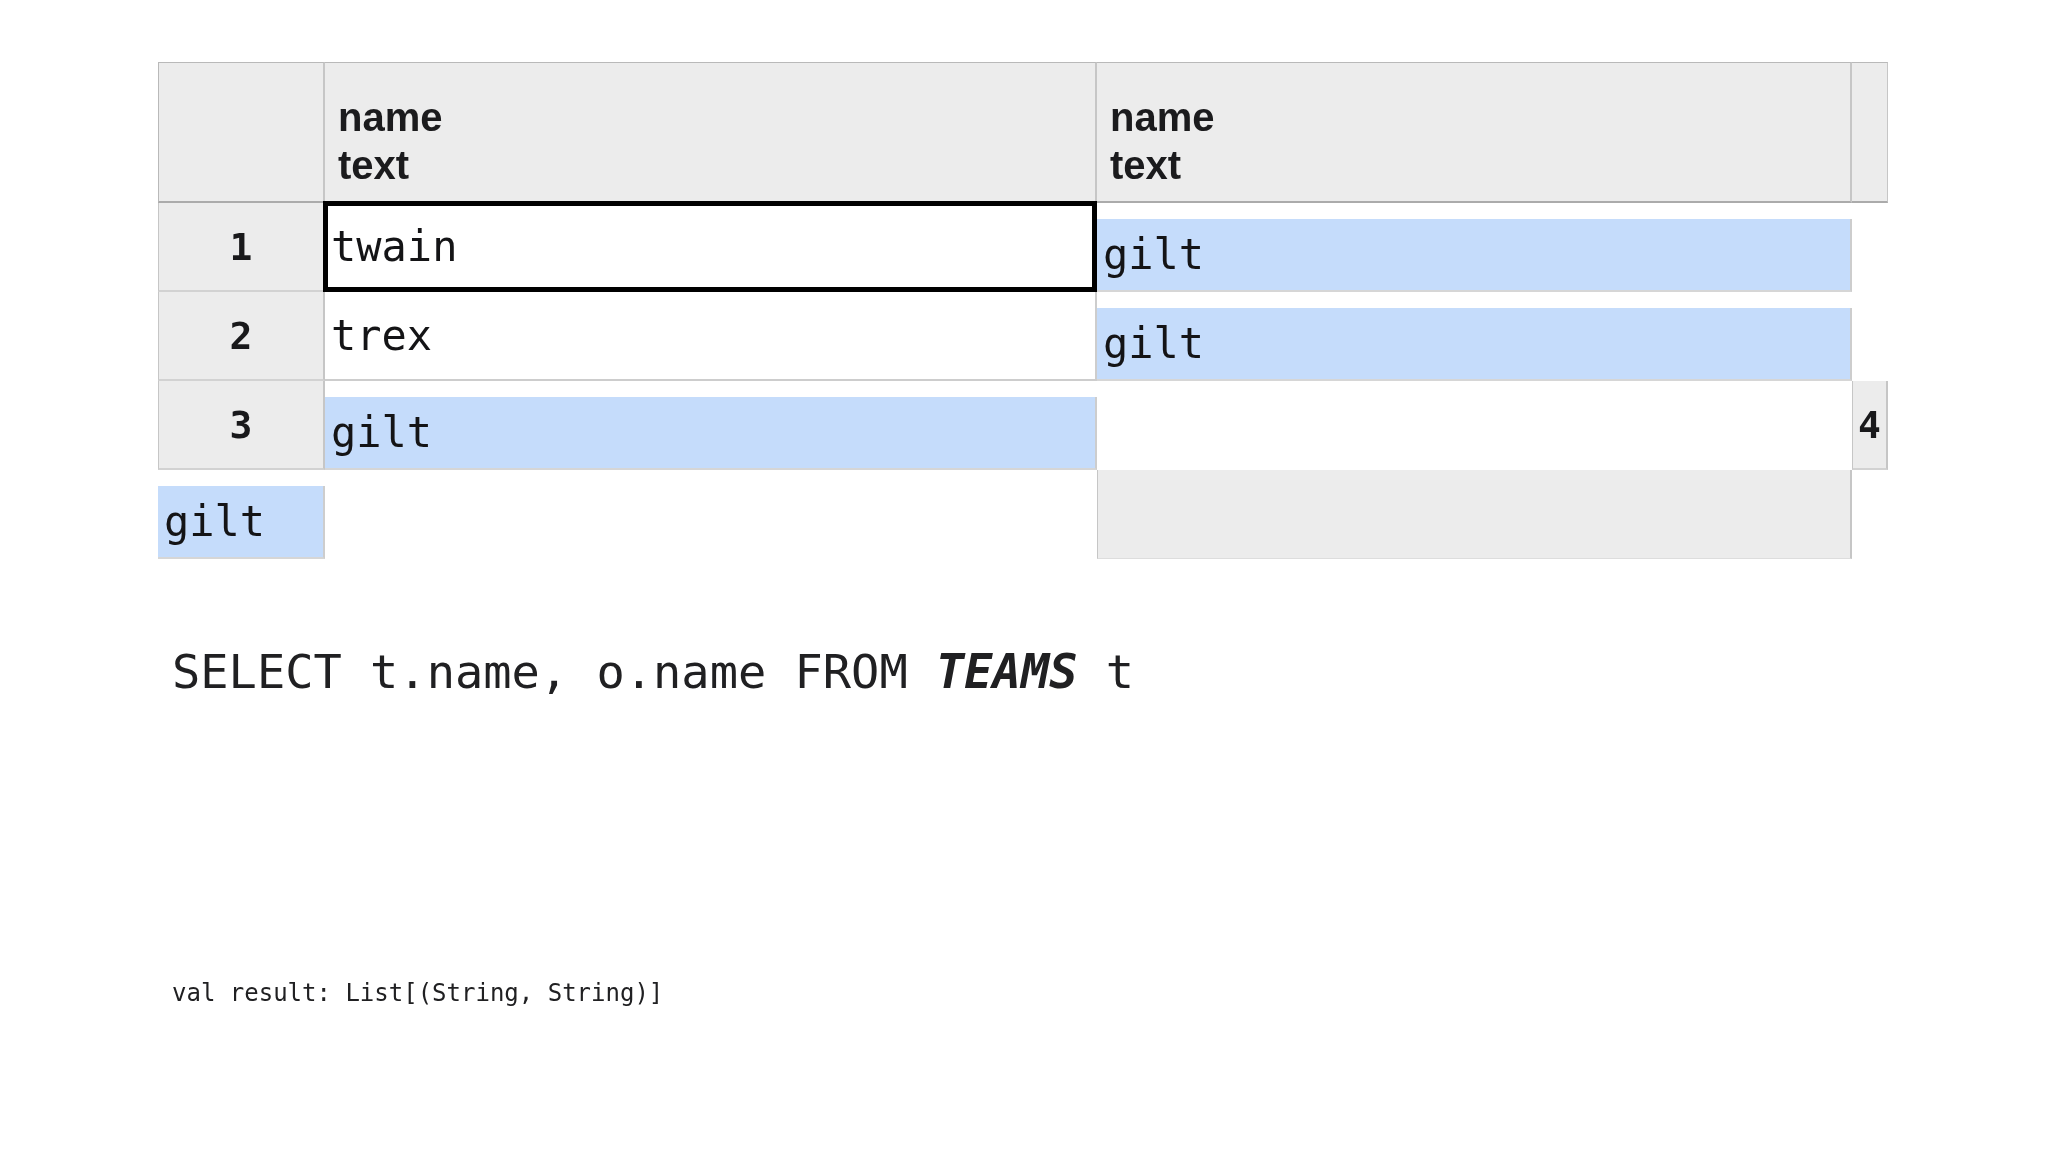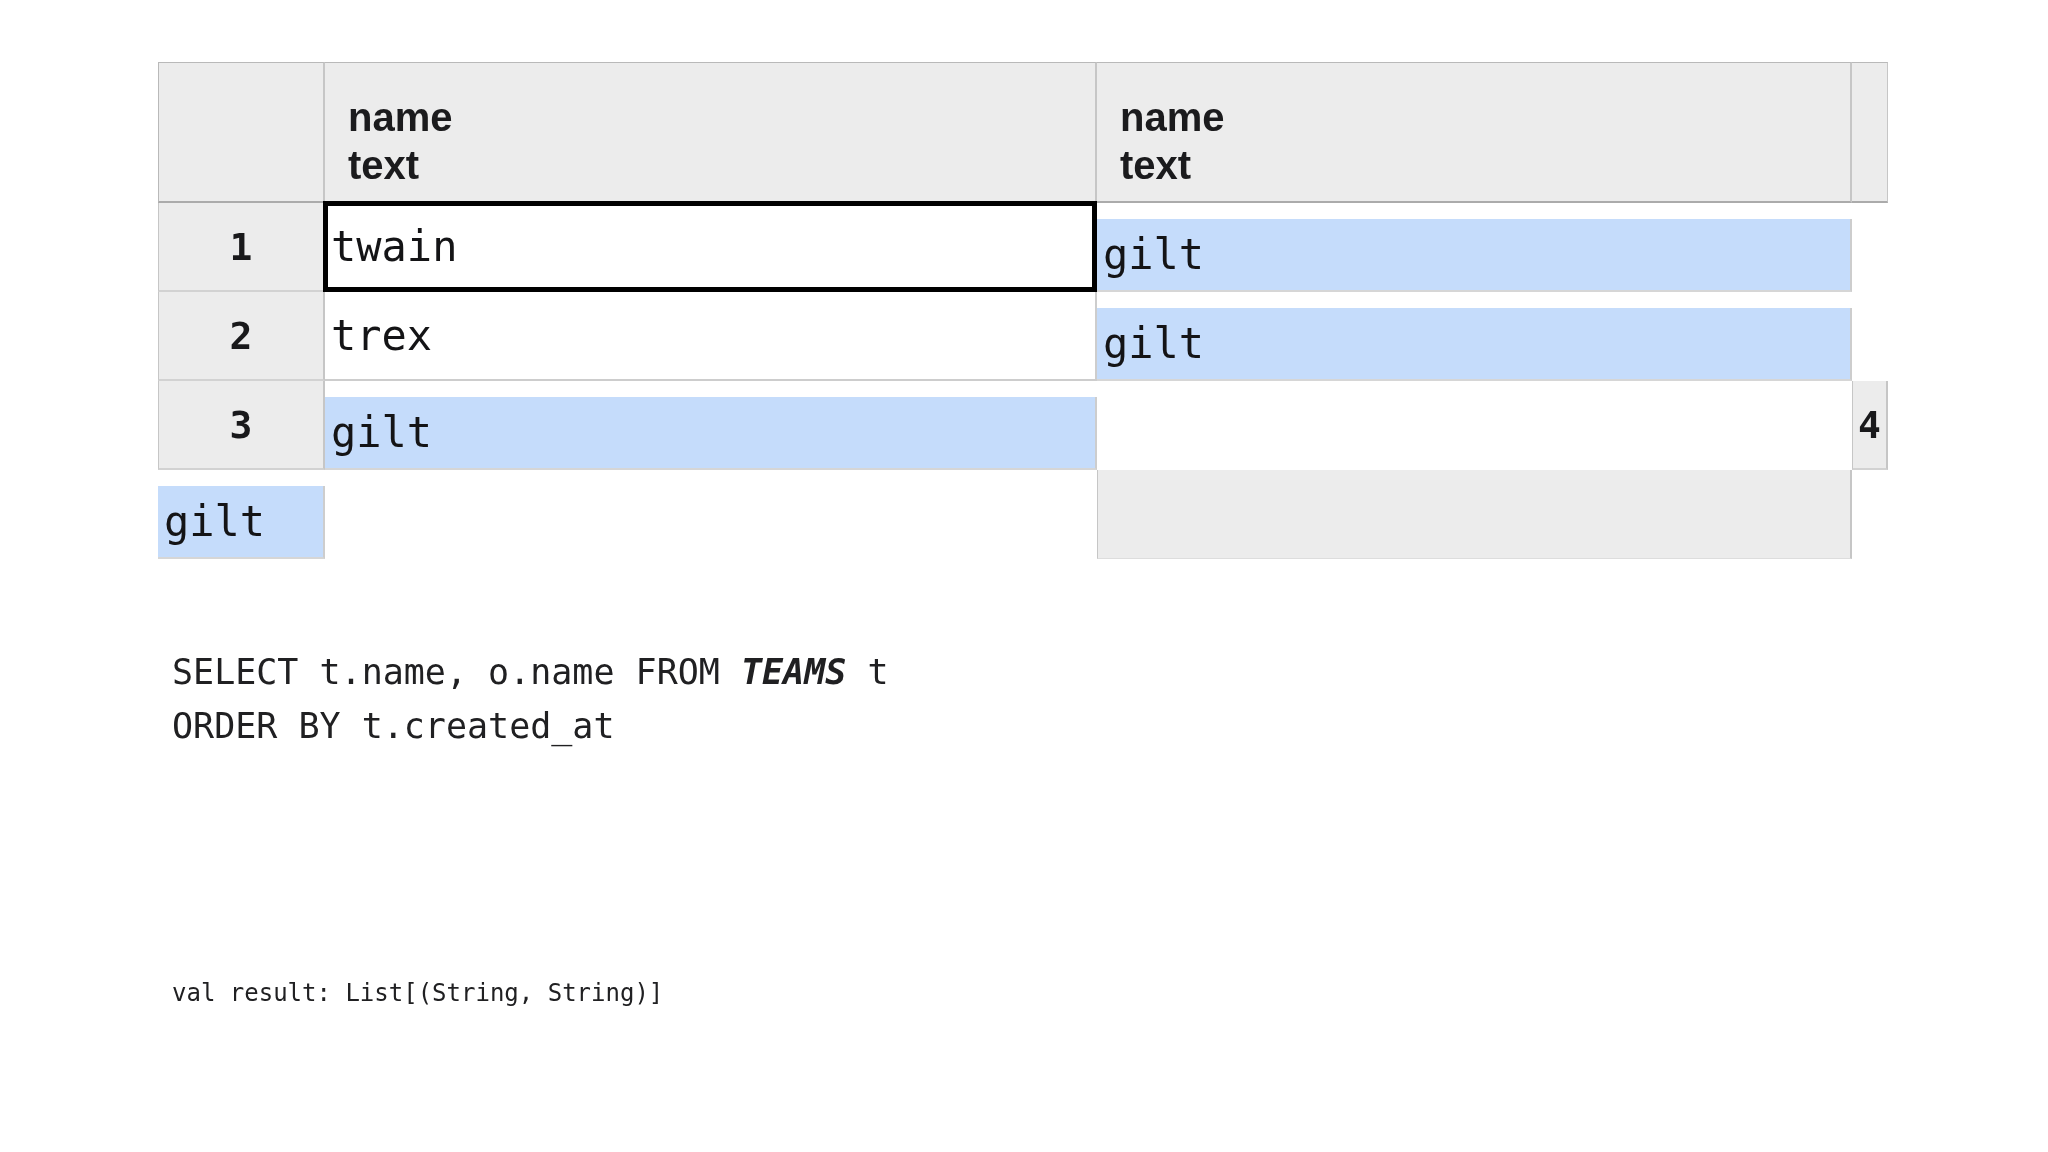--- a/index.html
+++ b/index.html
@@ -6,21 +6,21 @@
   .canvas{position:relative;width:2048px;height:1152px;background:#ffffff;overflow:hidden;
           font-family:"Liberation Sans",sans-serif;}
 
   
   .tbl{position:absolute;left:158px;top:62px;display:grid;
        grid-template-columns:167px 772px 755px 36px;
        grid-template-rows:141px 89px 89px 89px 89px 18px;}
   .cell{box-sizing:border-box;position:relative;}
 
   .h{background:#ececec;border-top:1px solid #b9b9b9;border-bottom:2px solid #ababab;
-     border-right:2px solid #c6c6c6;padding:30px 0 0 23px;}
+     border-right:2px solid #c6c6c6;padding:30px 0 0 13px;}
   .gutter-h{border-left:1px solid #b9b9b9;}
   .stub-h{border-right:1px solid #c6c6c6;padding:0;}
   .hline{font-weight:bold;font-size:40px;line-height:48px;color:#1b1b1d;}
 
   .gutter{background:#ececec;border-left:1px solid #c6c6c6;border-right:2px solid #c6c6c6;
           border-bottom:2px solid #d2d2d2;display:flex;align-items:center;justify-content:center;
           font-family:"DejaVu Sans Mono",monospace;font-weight:bold;font-size:38px;color:#19191b;}
   .val{display:flex;align-items:center;padding-left:6px;
        font-family:"DejaVu Sans Mono",monospace;font-size:42px;color:#141416;white-space:pre;text-align:right;}
   .col1{background:#ffffff;border-right:2px solid #cdcdcd;border-bottom:2px solid #cdcdcd;}
@@ -28,21 +28,21 @@
   .filler{background:#ffffff;}
   .stub{border-bottom:1px solid #dddddd;}
   .wide{grid-column:span 3;}
 
   .sel{z-index:2;}
   .sel::after{content:"";position:absolute;inset:-2px;border:5px solid #000000;
               z-index:3;pointer-events:none;}
 
   
   .sql{position:absolute;left:172px;top:645px;font-family:"DejaVu Sans Mono",monospace;
-       font-size:35px;line-height:54px;color:#202022;white-space:pre;}
+       font-size:47px;line-height:54px;color:#202022;white-space:pre;}
   .sql .kw{font-weight:bold;font-style:italic;}
   .resultline{position:absolute;left:172px;top:966px;font-family:"DejaVu Sans Mono",monospace;
        font-size:24px;line-height:54px;color:#202022;white-space:pre;}
 </style>
 </head>
 <body>
 
 <div class="canvas">
 
   <div class="tbl">
@@ -68,17 +68,17 @@
       <div class="cell gutter">3</div>
       <div class="cell col2 val">gilt</div>
       <div class="cell filler"></div>
       <div class="cell gutter">4</div>
       <div class="cell col2 val">gilt</div>
       <div class="cell filler"></div>
       <div class="cell gutter stub"></div>
       <div class="cell filler wide"></div>
     </div>
 
-  <div class="sql"><div><span>SELECT t.name, o.name FROM </span><span class="kw">TEAMS</span><span> t</span></div><div><span>ORDER BY t.created_at</span></div></div>
+  <div class="sql"><div><span>SELECT t.name, o.name FROM </span><span class="kw">TEAMS</span><span> t</span></div></div>
 
   <div class="resultline">val result: List[(String, String)]</div>
 
 </div>
 
 </body></html>

